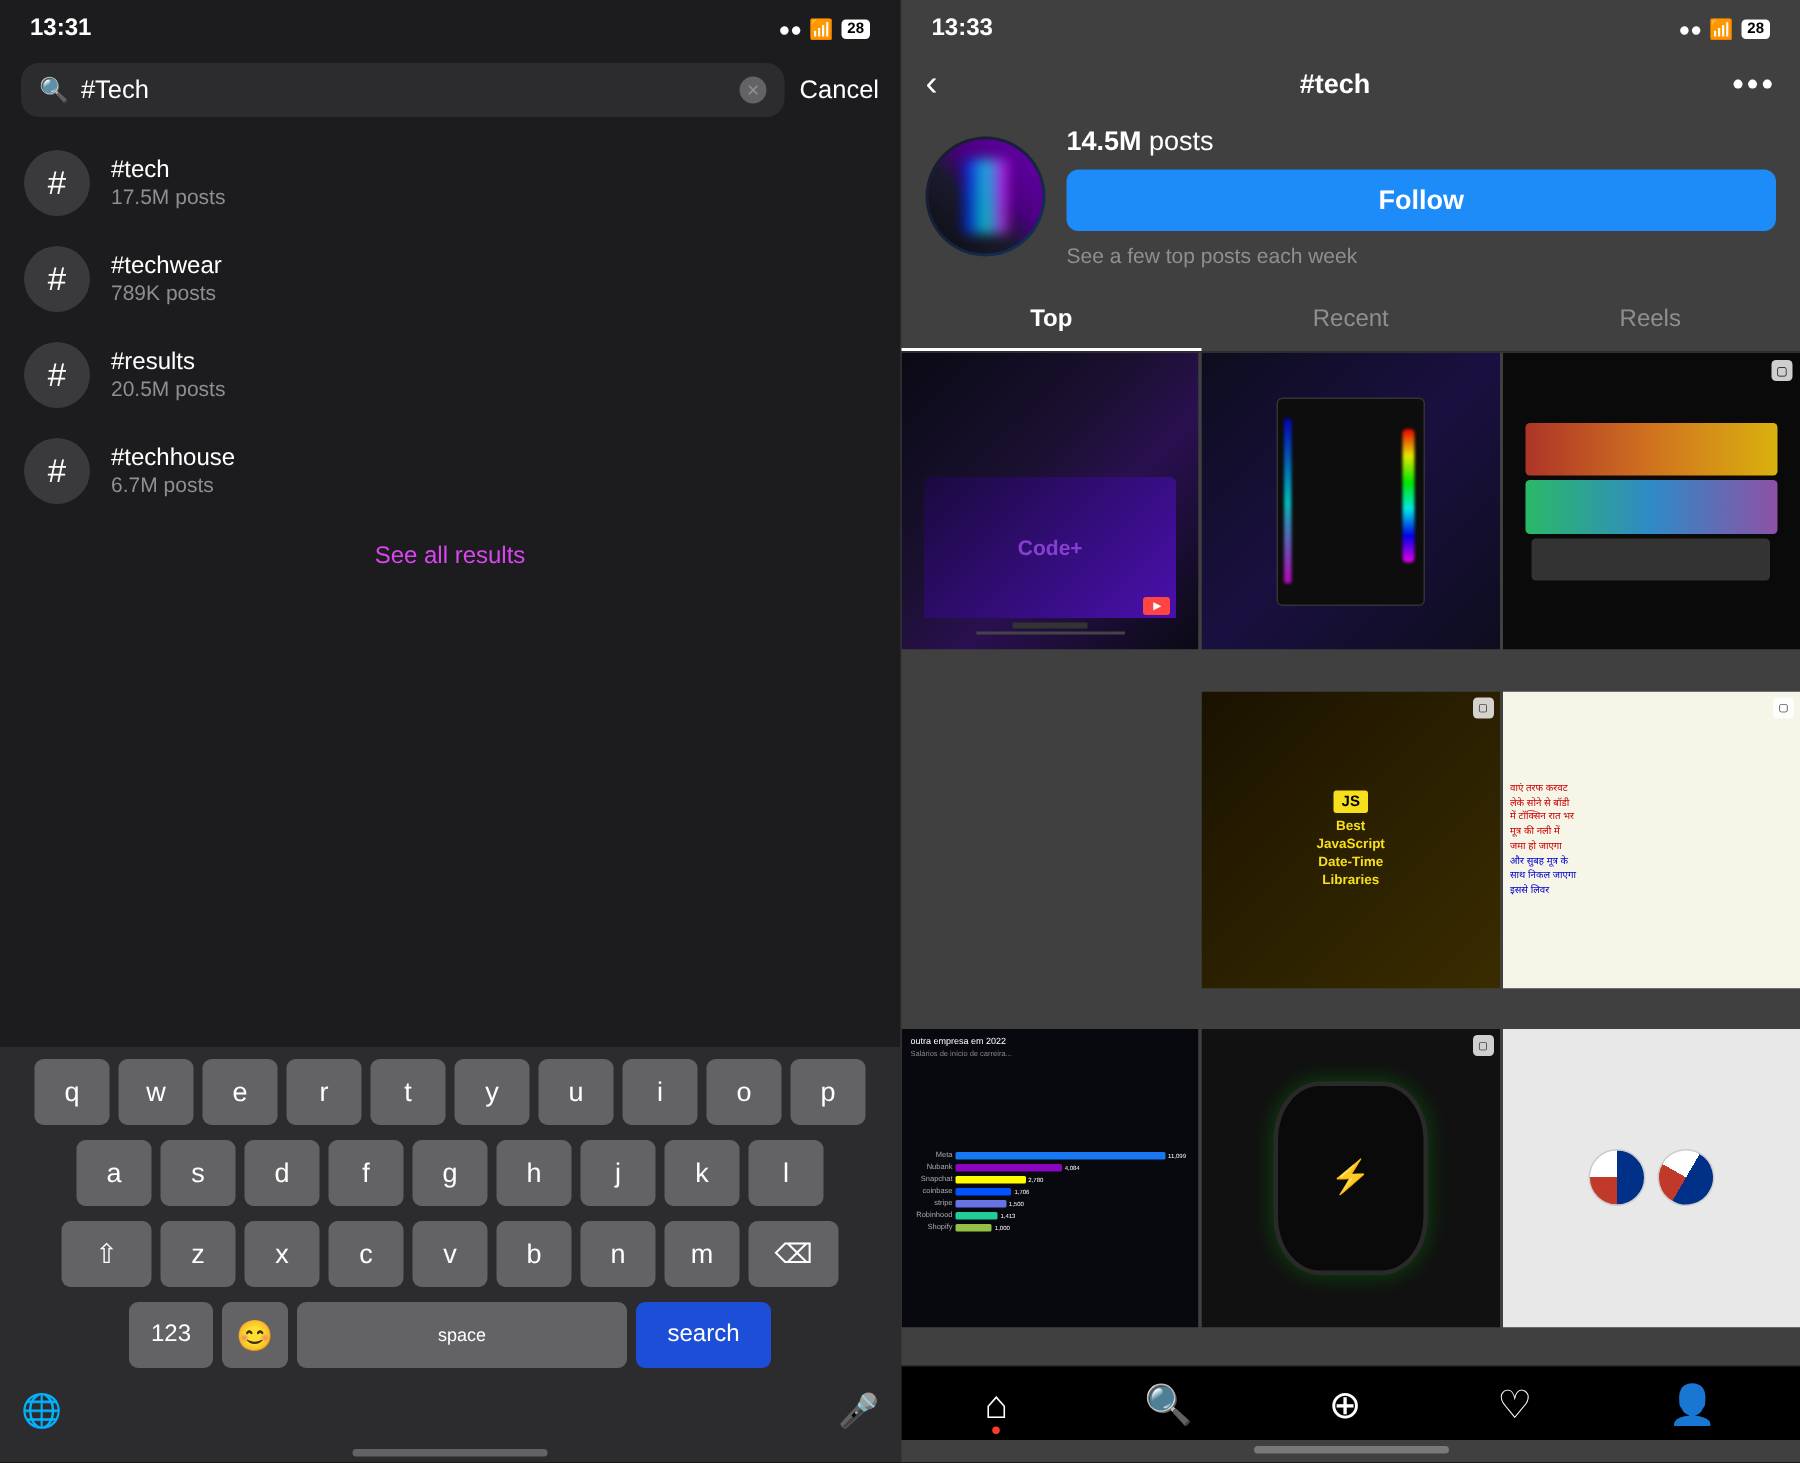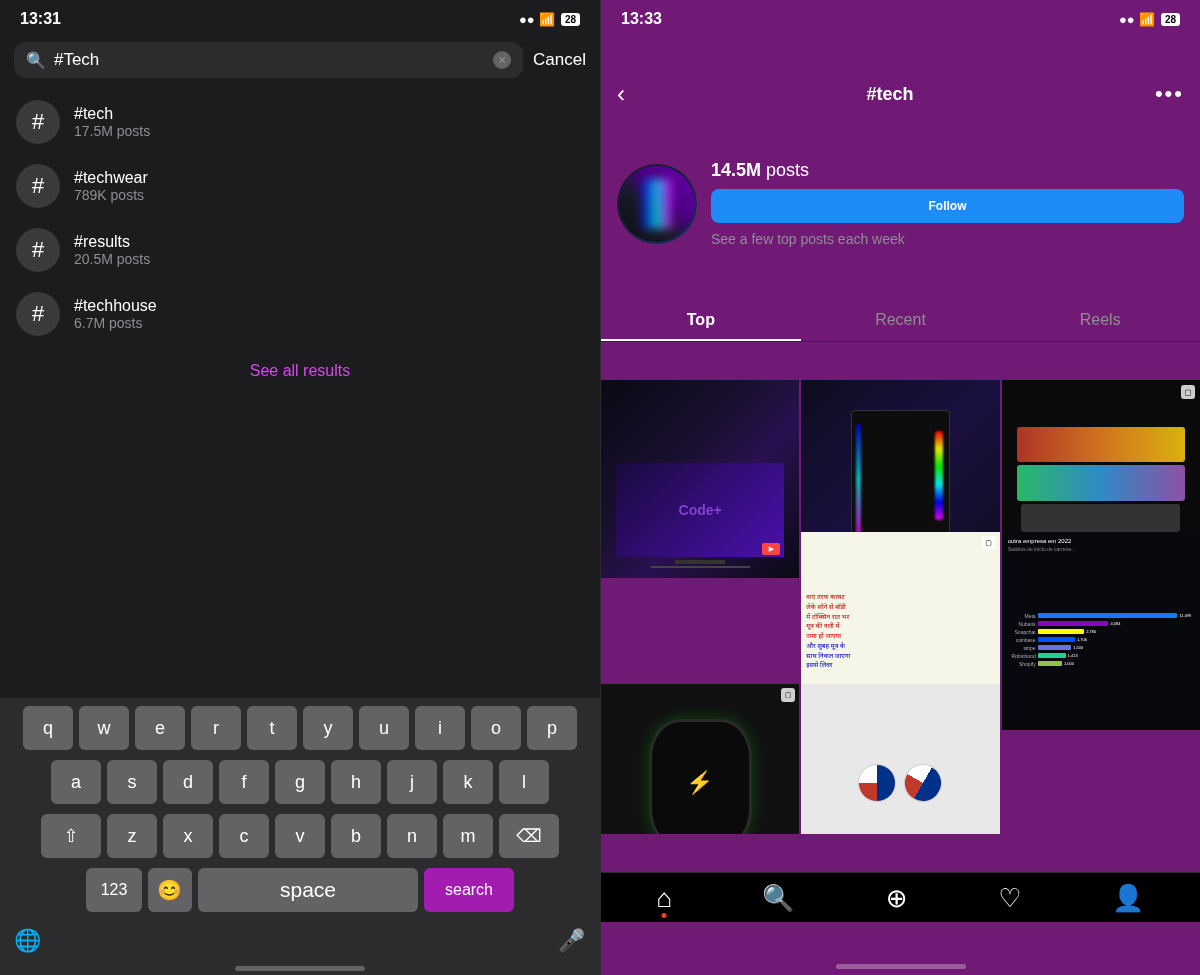--- a/index.html
+++ b/index.html
@@ -148,22 +148,22 @@
       align-items: center;
       justify-content: center;
       cursor: pointer;
       flex: 1;
       max-width: 50px;
     }
     .kb-key.shift { flex: 1.5; max-width: 60px; }
     .kb-key.backspace { flex: 1.5; max-width: 60px; }
     .kb-key.nums { min-width: 56px; max-width: 56px; font-size: 16px; }
     .kb-key.emoji { min-width: 44px; max-width: 44px; font-size: 20px; }
-    .kb-key.space-key { flex: 5; max-width: 220px; font-size: 21px; text-align: right; }
-    .kb-key.search-key { background: #a21caf; flex: 2; max-width: 90px; font-size: 16px; }
+    .kb-key.space-key { flex: 5; max-width: 220px; font-size: 12px; text-align: right; }
+    .kb-key.search-key { background: #1d4ed8; flex: 2; max-width: 90px; font-size: 16px; }
     .kb-bottom {
       display: flex;
       justify-content: space-between;
       align-items: center;
       padding: 6px 10px 8px;
     }
     .kb-globe, .kb-mic {
       color: #fff;
       font-size: 22px;
       cursor: pointer;
@@ -173,25 +173,24 @@
       height: 5px;
       background: #636366;
       border-radius: 3px;
       margin: 4px auto 0;
     }
 
     
     .right-panel {
       width: 600px;
       height: 975px;
-      background: #701a75;
+      background: #404040;
       display: flex;
       flex-direction: column;
       border-left: 1px solid #2c2c2e;
-      gap: 38px;
     }
 
     .right-status-bar {
       display: flex;
       justify-content: space-between;
       align-items: center;
       padding: 10px 20px 6px;
       color: #fff;
       font-size: 16px;
       font-weight: 600;
@@ -252,21 +251,21 @@
       gap: 8px;
     }
     .posts-count { color: #fff; font-size: 18px; }
     .posts-count span.count-num { font-weight: 700; }
     .follow-button {
       background: #1d8cf8;
       color: #fff;
       border: none;
       border-radius: 8px;
       padding: 10px;
-      font-size: 12px;
+      font-size: 18px;
       font-weight: 600;
       cursor: pointer;
       width: 100%;
     }
     .see-top-posts { color: #8e8e93; font-size: 14px; text-align: left; }
 
     .tabs-row {
       display: flex;
       border-bottom: 1px solid #2c2c2e;
       margin-top: 4px;
@@ -533,20 +532,29 @@
       <div style="width:100%;height:100%;background:#0a0a0a;display:flex;align-items:center;justify-content:center;flex-direction:column;gap:3px">
         <div style="width:85%;height:18%;background:linear-gradient(to right,#c0392b,#e67e22,#f1c40f);border-radius:3px;opacity:0.9"></div>
         <div style="width:85%;height:18%;background:linear-gradient(to right,#2ecc71,#3498db,#9b59b6);border-radius:3px;opacity:0.9"></div>
         <div style="width:80%;height:14%;background:#333;border-radius:3px"></div>
         <div style="position:absolute;top:5px;right:5px;background:rgba(255,255,255,0.8);width:14px;height:14px;border-radius:3px;display:flex;align-items:center;justify-content:center">
           <span style="font-size:8px;color:#000">▢</span>
         </div>
       </div>
     </div>
 
+    <div class="grid-cell">
+      <div style="width:100%;height:100%;background:linear-gradient(135deg,#1a1200,#2a2000,#3a2c00);display:flex;flex-direction:column;align-items:center;justify-content:center;padding:6px;position:relative">
+        <div style="background:#f7df1e;color:#000;font-size:10px;font-weight:900;padding:2px 5px;border-radius:2px;margin-bottom:3px">JS</div>
+        <div style="color:#f7df1e;font-size:9px;font-weight:700;text-align:center;line-height:1.3">Best<br>JavaScript<br>Date-Time<br>Libraries</div>
+        <div style="position:absolute;top:4px;right:4px;background:rgba(255,255,255,0.8);width:14px;height:14px;border-radius:3px;display:flex;align-items:center;justify-content:center">
+          <span style="font-size:7px;color:#000">▢</span>
+        </div>
+      </div>
+    </div>
 
     <div class="grid-cell">
       <div style="width:100%;height:100%;background:#f5f5e8;display:flex;flex-direction:column;padding:5px;justify-content:center;position:relative">
         <div style="font-size:6.5px;color:#cc0000;line-height:1.5;font-weight:500">वाएं तरफ करवट<br>लेके सोने से बॉडी<br>में टॉक्सिन रात भर<br>मूत्र की नली में<br>जमा हो जाएगा</div>
         <div style="font-size:6.5px;color:#0000cc;line-height:1.5;font-weight:500">और सुबह मूत्र के<br>साथ निकल जाएगा<br>इससे लिवर</div>
         <div style="position:absolute;top:4px;right:4px;background:rgba(255,255,255,0.8);width:14px;height:14px;border-radius:3px;display:flex;align-items:center;justify-content:center">
           <span style="font-size:7px;color:#000">▢</span>
         </div>
       </div>
     </div>

